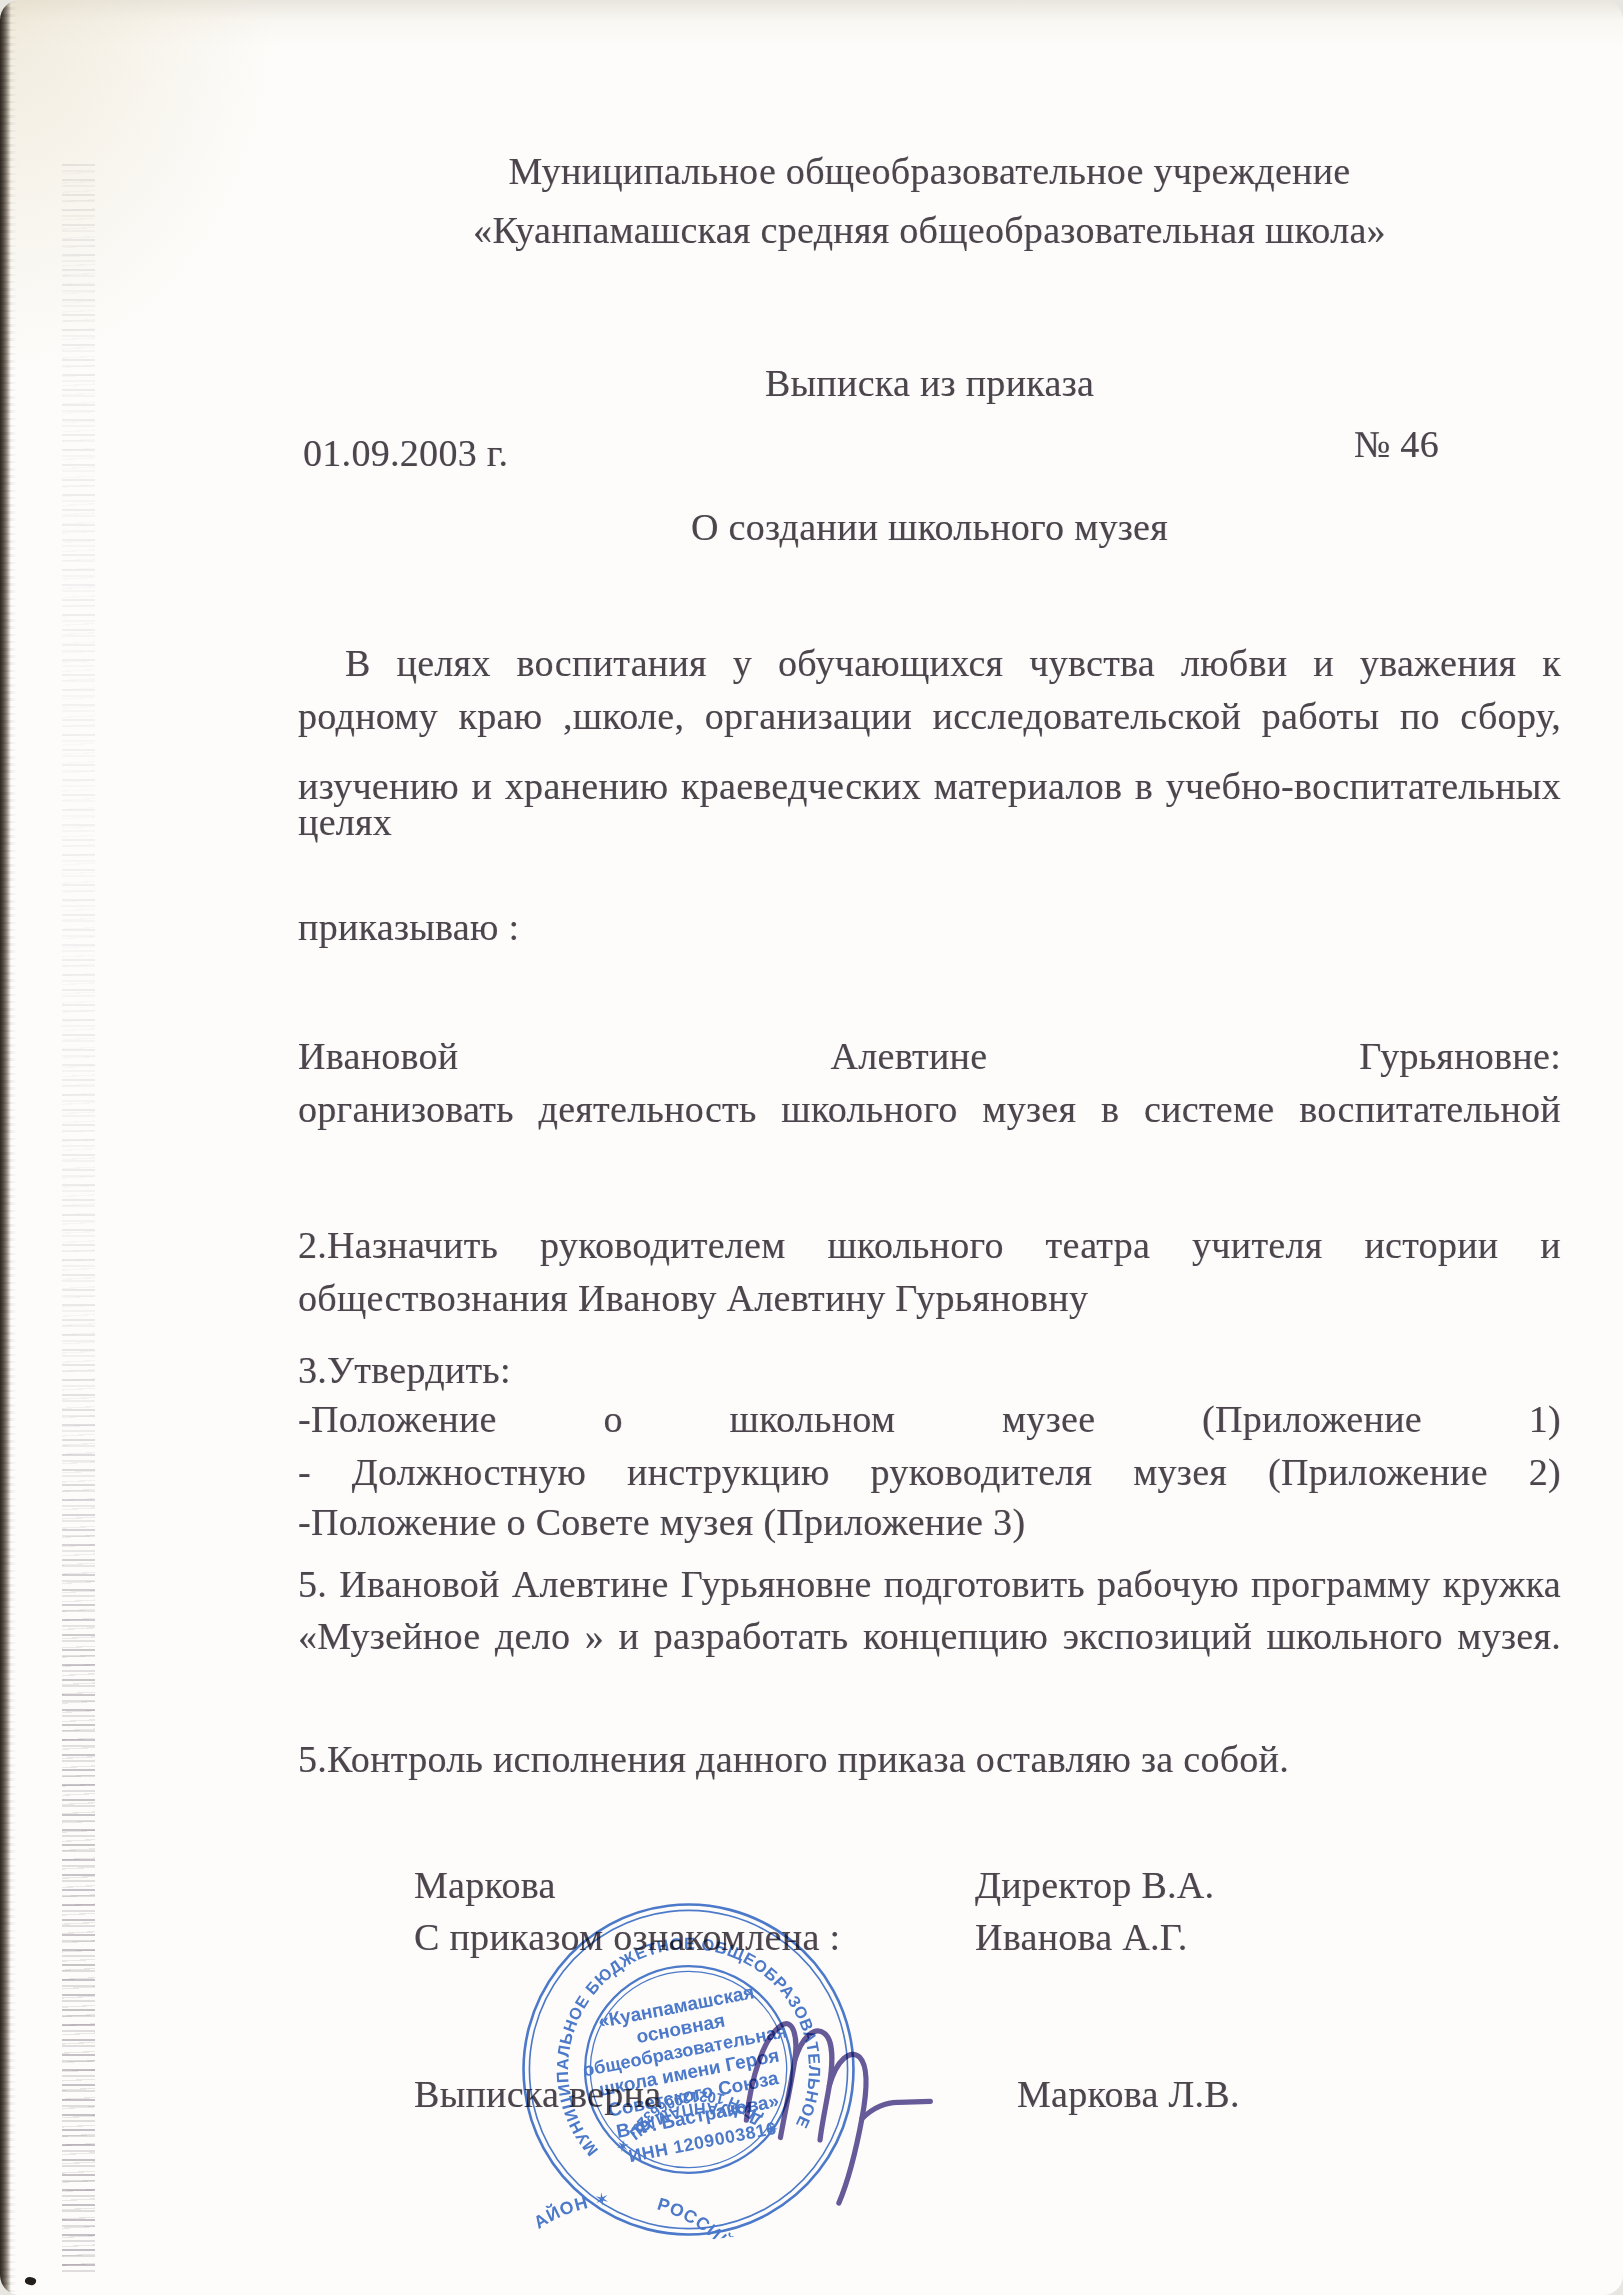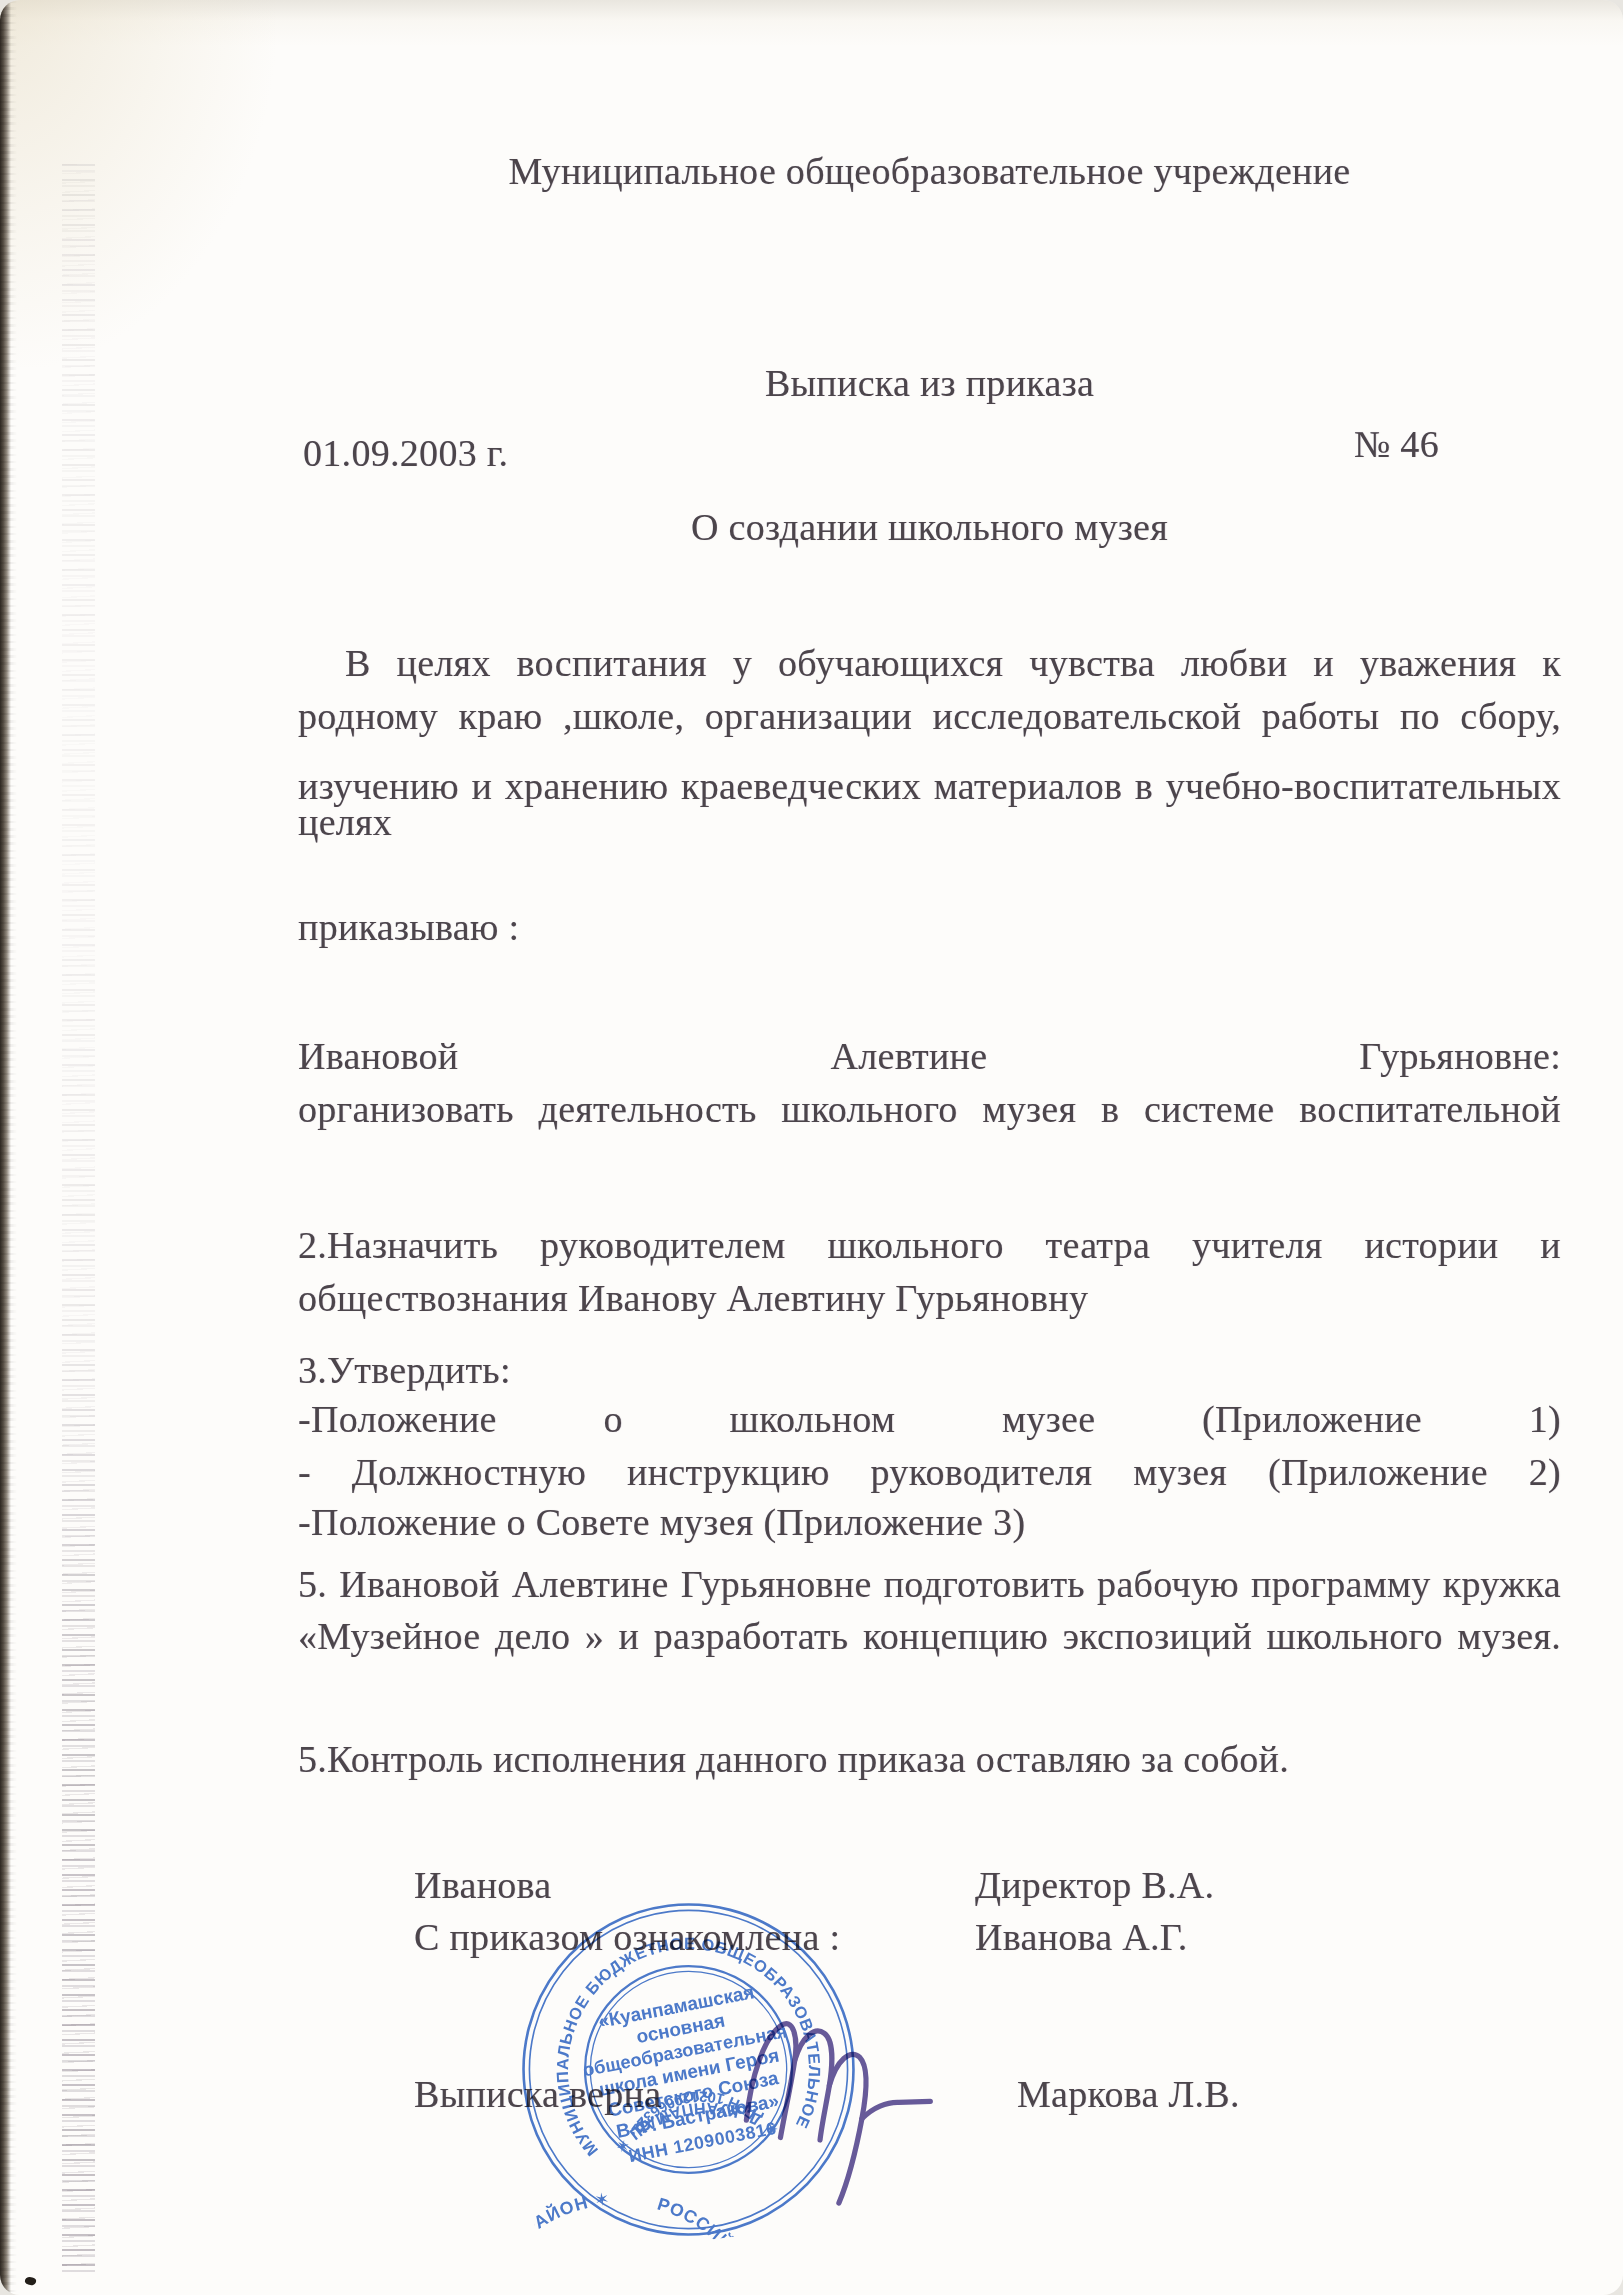--- a/index.html
+++ b/index.html
@@ -81,20 +81,21 @@
 <div class="page">
 
   <div class="edge-top"></div>
   <div class="corner-tint"></div>
   <div class="noise-band"></div>
   <div class="edge-left"></div>
   <div class="edge-left-striation"></div>
   <div class="speck"></div>
 
   <div class="line c" style="top:149px">Муниципальное общеобразовательное учреждение</div>
+  <div class="line c" style="top:208px">«Куанпамашская средняя общеобразовательная школа»</div>
 
   <div class="line c" style="top:361px">Выписка из приказа</div>
 
   <span class="frag" style="left:303px;top:431px">01.09.2003 г.</span>
   <span class="frag" style="left:1354px;top:422px">№ 46</span>
 
   <div class="line c" style="top:505px">О создании школьного музея</div>
 
   <div class="line j indent" style="top:641px">В  целях воспитания у  обучающихся  чувства любви и уважения к</div>
   <div class="line j" style="top:694px">родному краю ,школе, организации исследовательской работы по сбору,</div>
@@ -112,21 +113,21 @@
   <div class="line" style="top:1348px">3.Утвердить:</div>
   <div class="line j" style="top:1397px">-Положение о школьном музее (Приложение 1)</div>
   <div class="line j" style="top:1450px">- Должностную инструкцию руководителя музея (Приложение 2)</div>
   <div class="line" style="top:1500px">-Положение о Совете музея (Приложение 3)</div>
 
   <div class="line j" style="top:1562px">5. Ивановой Алевтине Гурьяновне подготовить  рабочую программу кружка</div>
   <div class="line j" style="top:1614px">«Музейное дело » и разработать концепцию экспозиций школьного музея.</div>
 
   <div class="line" style="top:1737px">5.Контроль исполнения данного приказа оставляю за собой.</div>
 
-  <span class="frag" style="left:414px;top:1863px">Иванова</span>
+  <span class="frag" style="left:414px;top:1863px">Маркова</span>
   <span class="frag" style="left:975px;top:1863px">Директор В.А.</span>
   <span class="frag" style="left:414px;top:1915px">С приказом ознакомлена  :</span>
   <span class="frag" style="left:975px;top:1915px">Иванова А.Г.</span>
   <span class="frag" style="left:414px;top:2072px">Выписка верна</span>
   <span class="frag" style="left:1017px;top:2072px">Маркова Л.В.</span>
 
   <svg class="stamp" viewBox="-262 -262 524 524">
     <g fill="none" stroke="#3e70c9">
       <circle r="252" stroke-width="4"></circle>
       <circle r="243" stroke-width="2.5"></circle>

